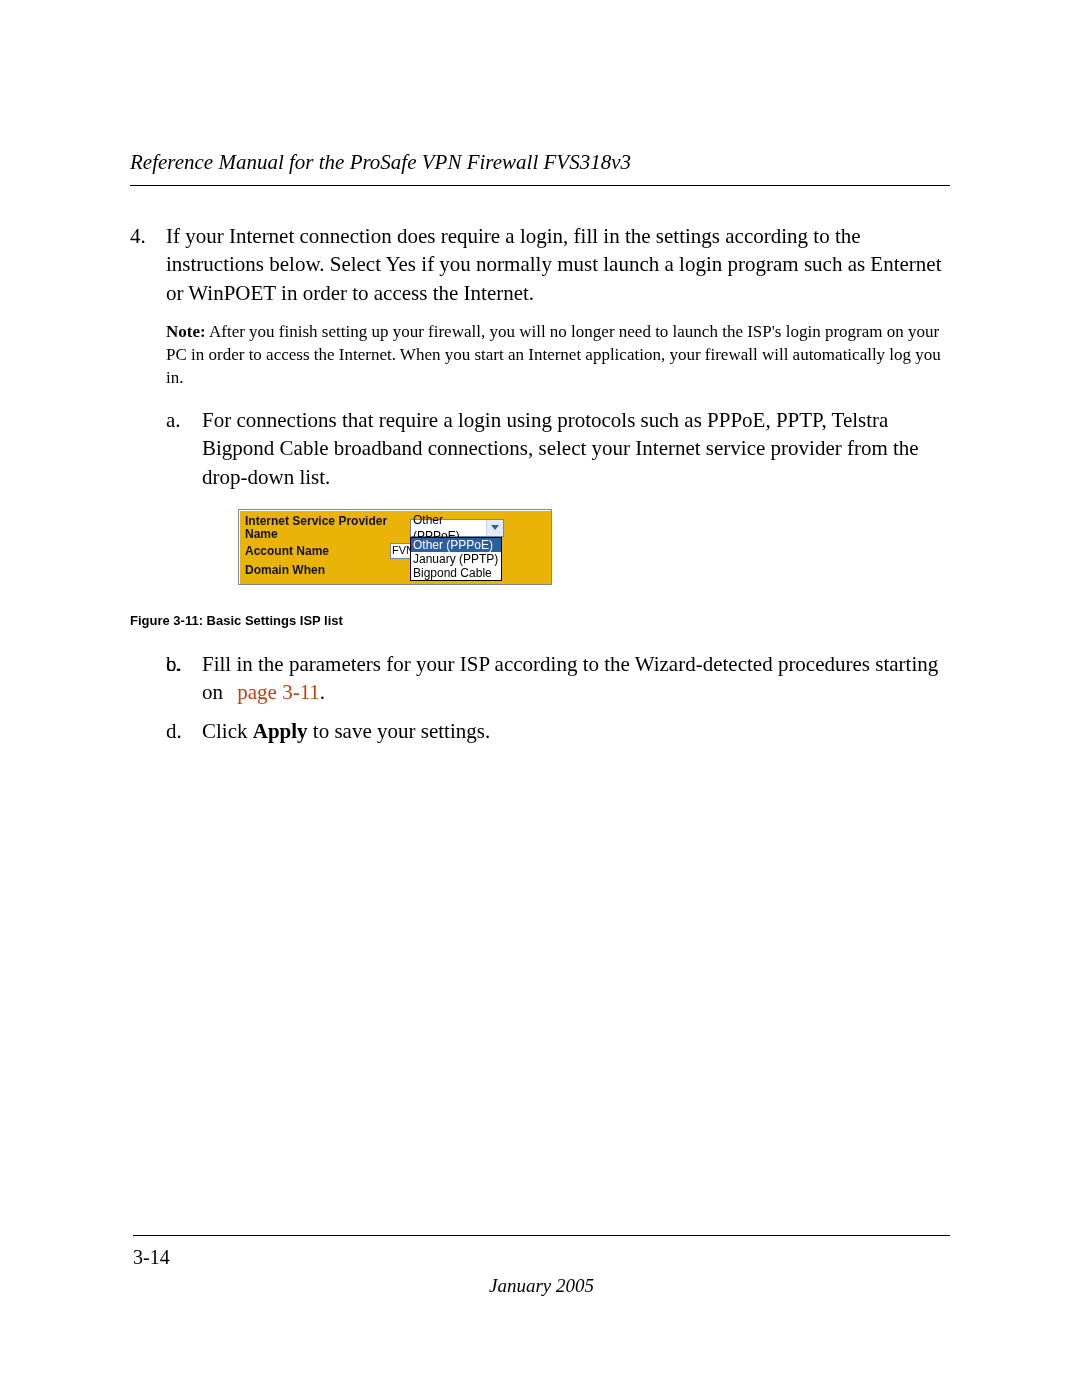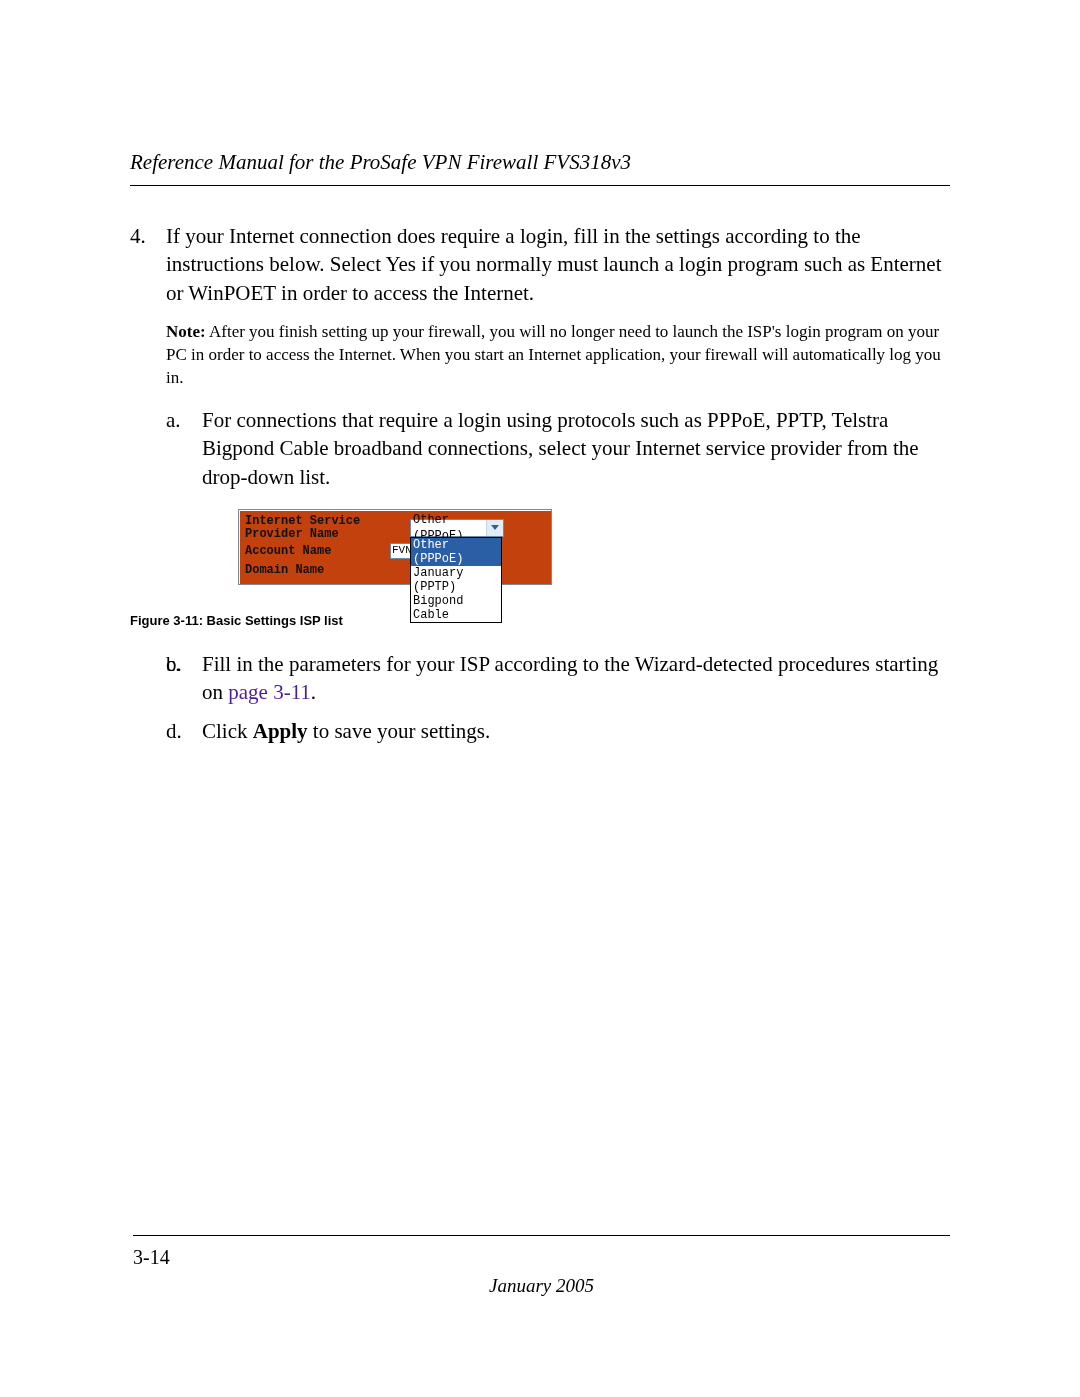--- a/index.html
+++ b/index.html
@@ -56,29 +56,29 @@
     line-height: 1.35;
     padding-left: 36px;
     position: relative;
     margin-bottom: 10px;
   }
   .sub-list > li .list-num {
     position: absolute;
     left: 0;
   }
   .bold { font-weight: bold; }
-  .link { color: #4c1d95; }
+  .link { color: #c2410c; margin-left: 9px; }
   .figure-wrap {
     margin: 18px 0 4px 36px;
   }
   .ui-fig {
     width: 300px;
-    font-family: Liberation Mono, monospace;
-    font-size: 12px;
-    background: #c2410c;
+    font-family: Liberation Sans, sans-serif;
+    font-size: 12px;
+    background: #eab308;
     border: 1px solid #7c8a94;
     padding: 4px 6px 4px 6px;
     box-shadow: inset 1px 1px 0 #fff;
   }
   .ui-row {
     display: flex;
     align-items: center;
     height: 18px;
     position: relative;
   }
@@ -222,21 +222,21 @@
                   </div>
                 </div>
               </div>
               <div class="ui-row">
                 <div class="ui-label-col">Account Name</div>
                 <div class="ui-field-col">
                   <div class="ui-input">FVN</div>
                 </div>
               </div>
               <div class="ui-row" style="height:20px;">
-                <div class="ui-label-col">Domain Name</div>
+                <div class="ui-label-col">Domain When</div>
                 <div class="ui-field-col"></div>
               </div>
             </div>
           </div>
         </li>
       </ol>
     </li>
   </ol>
 
   <div class="figure-caption">Figure 3-11: Basic Settings ISP list</div>

